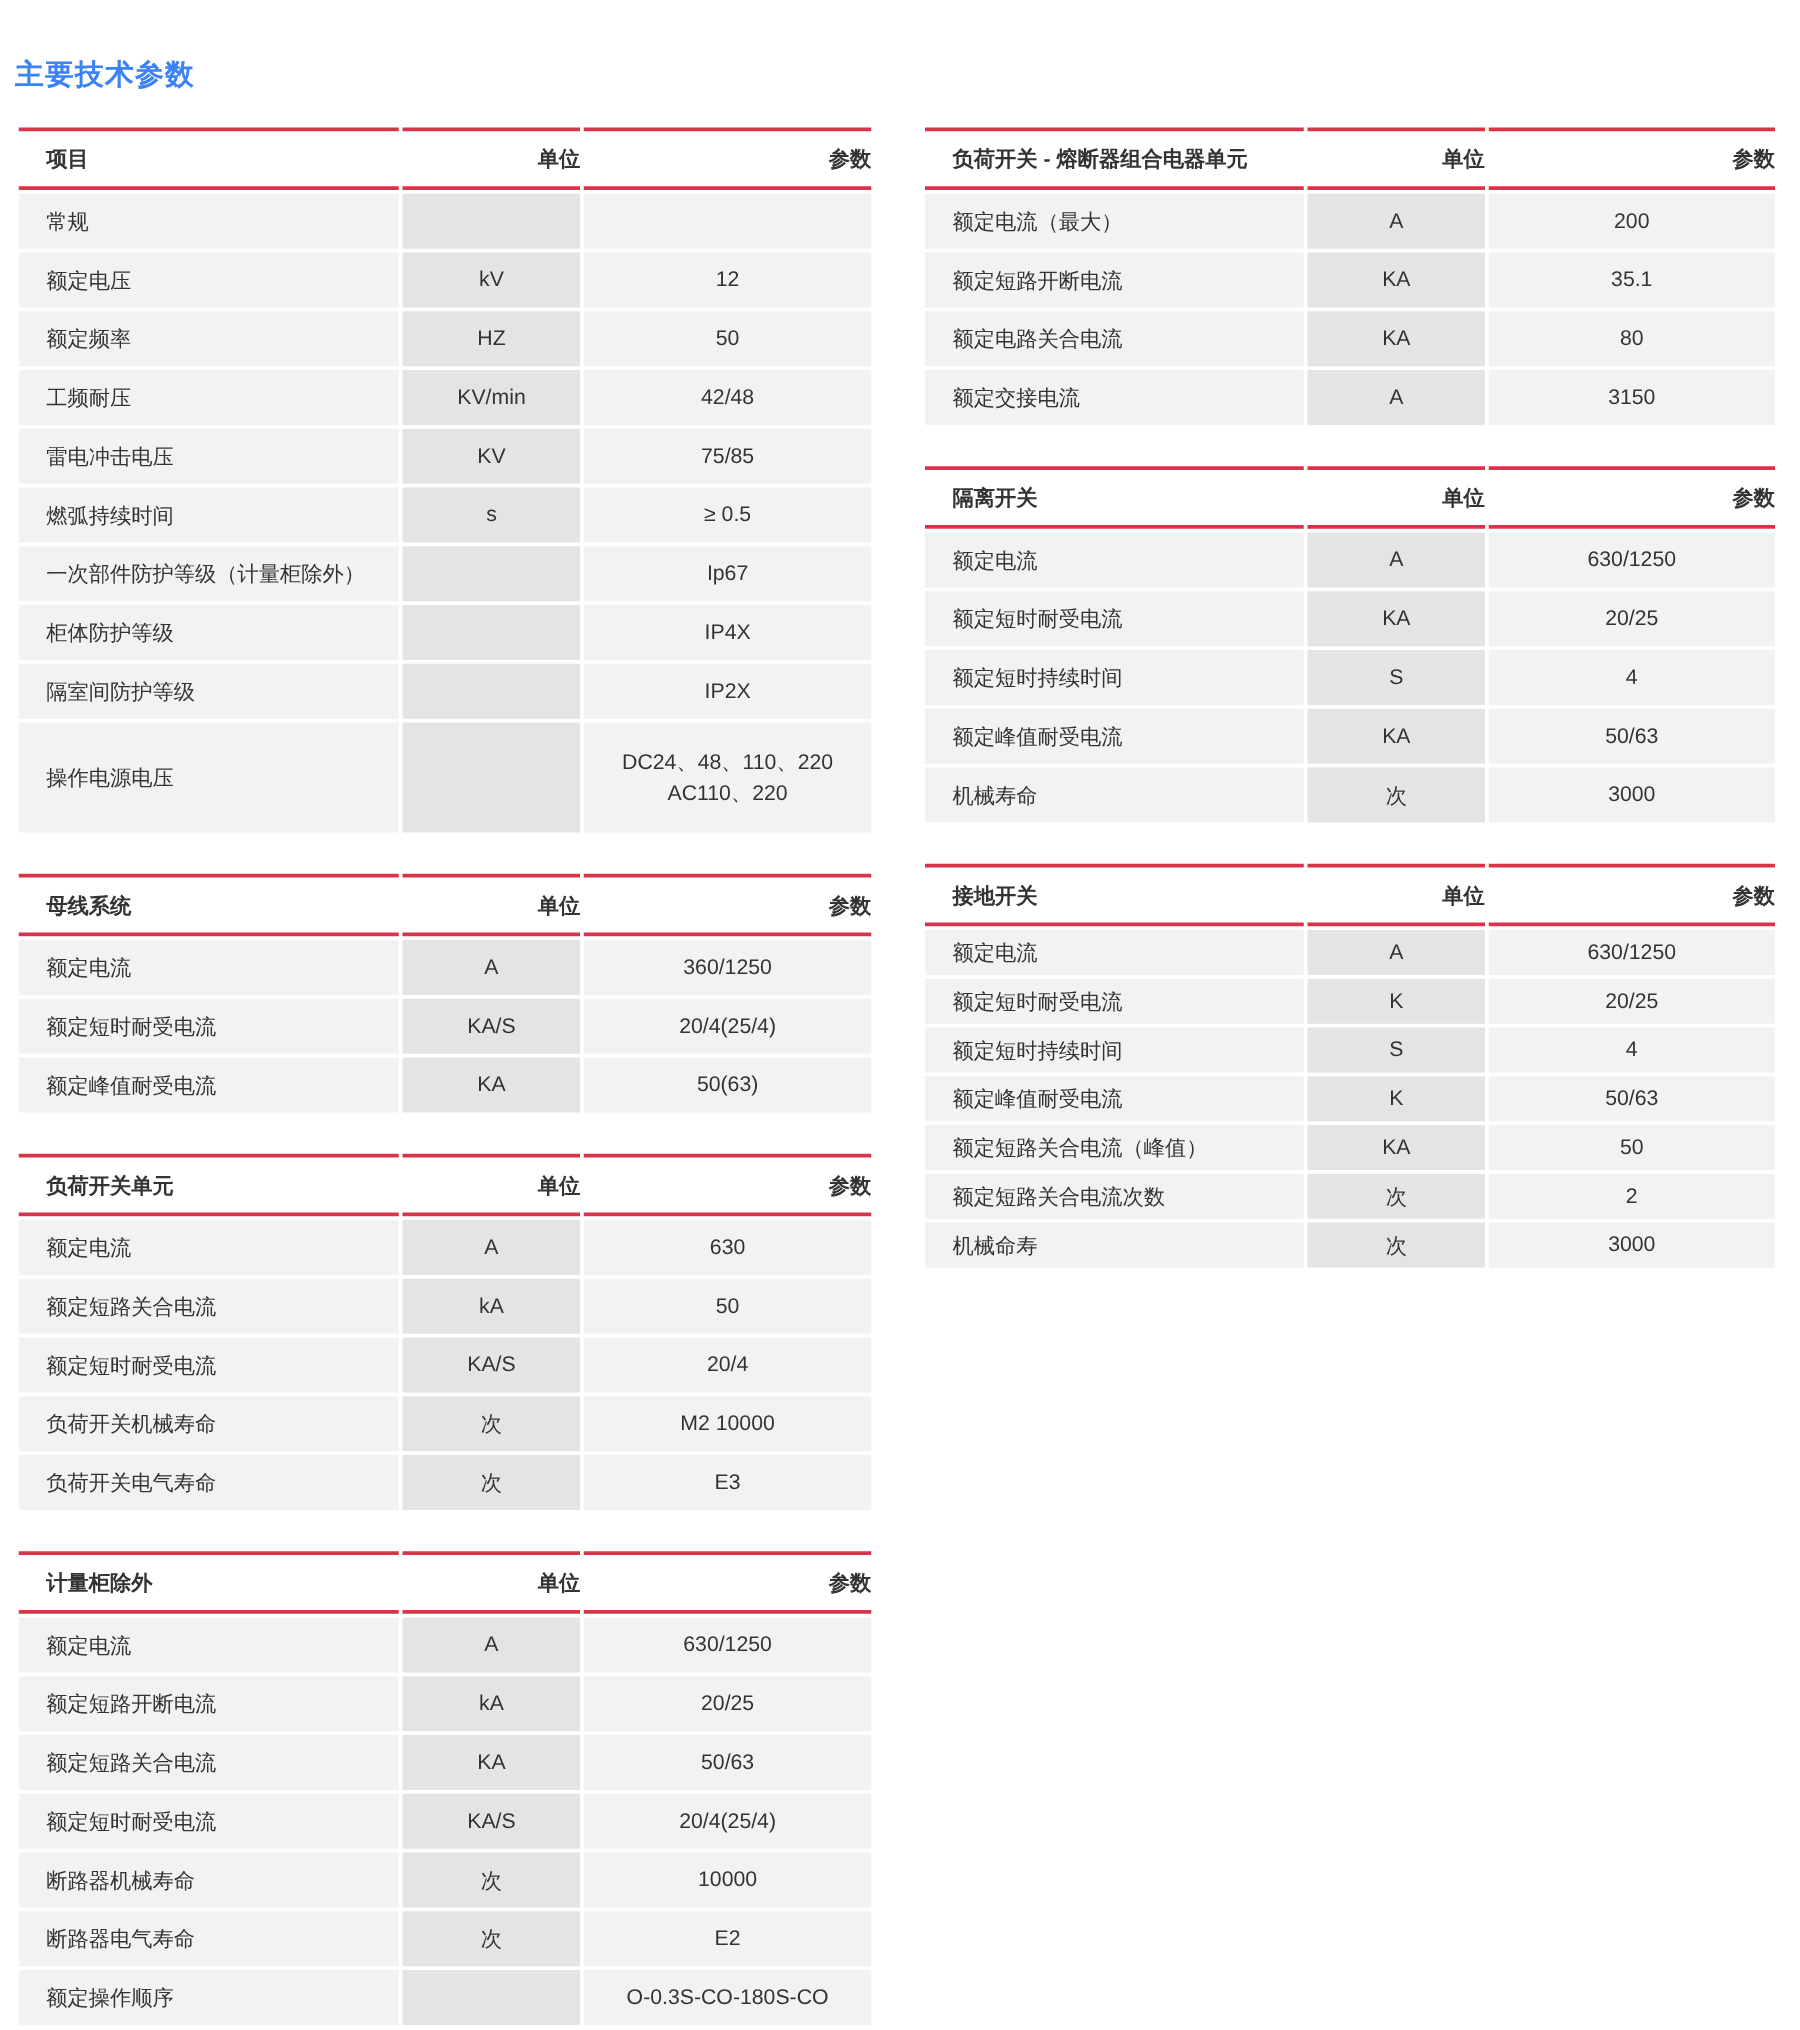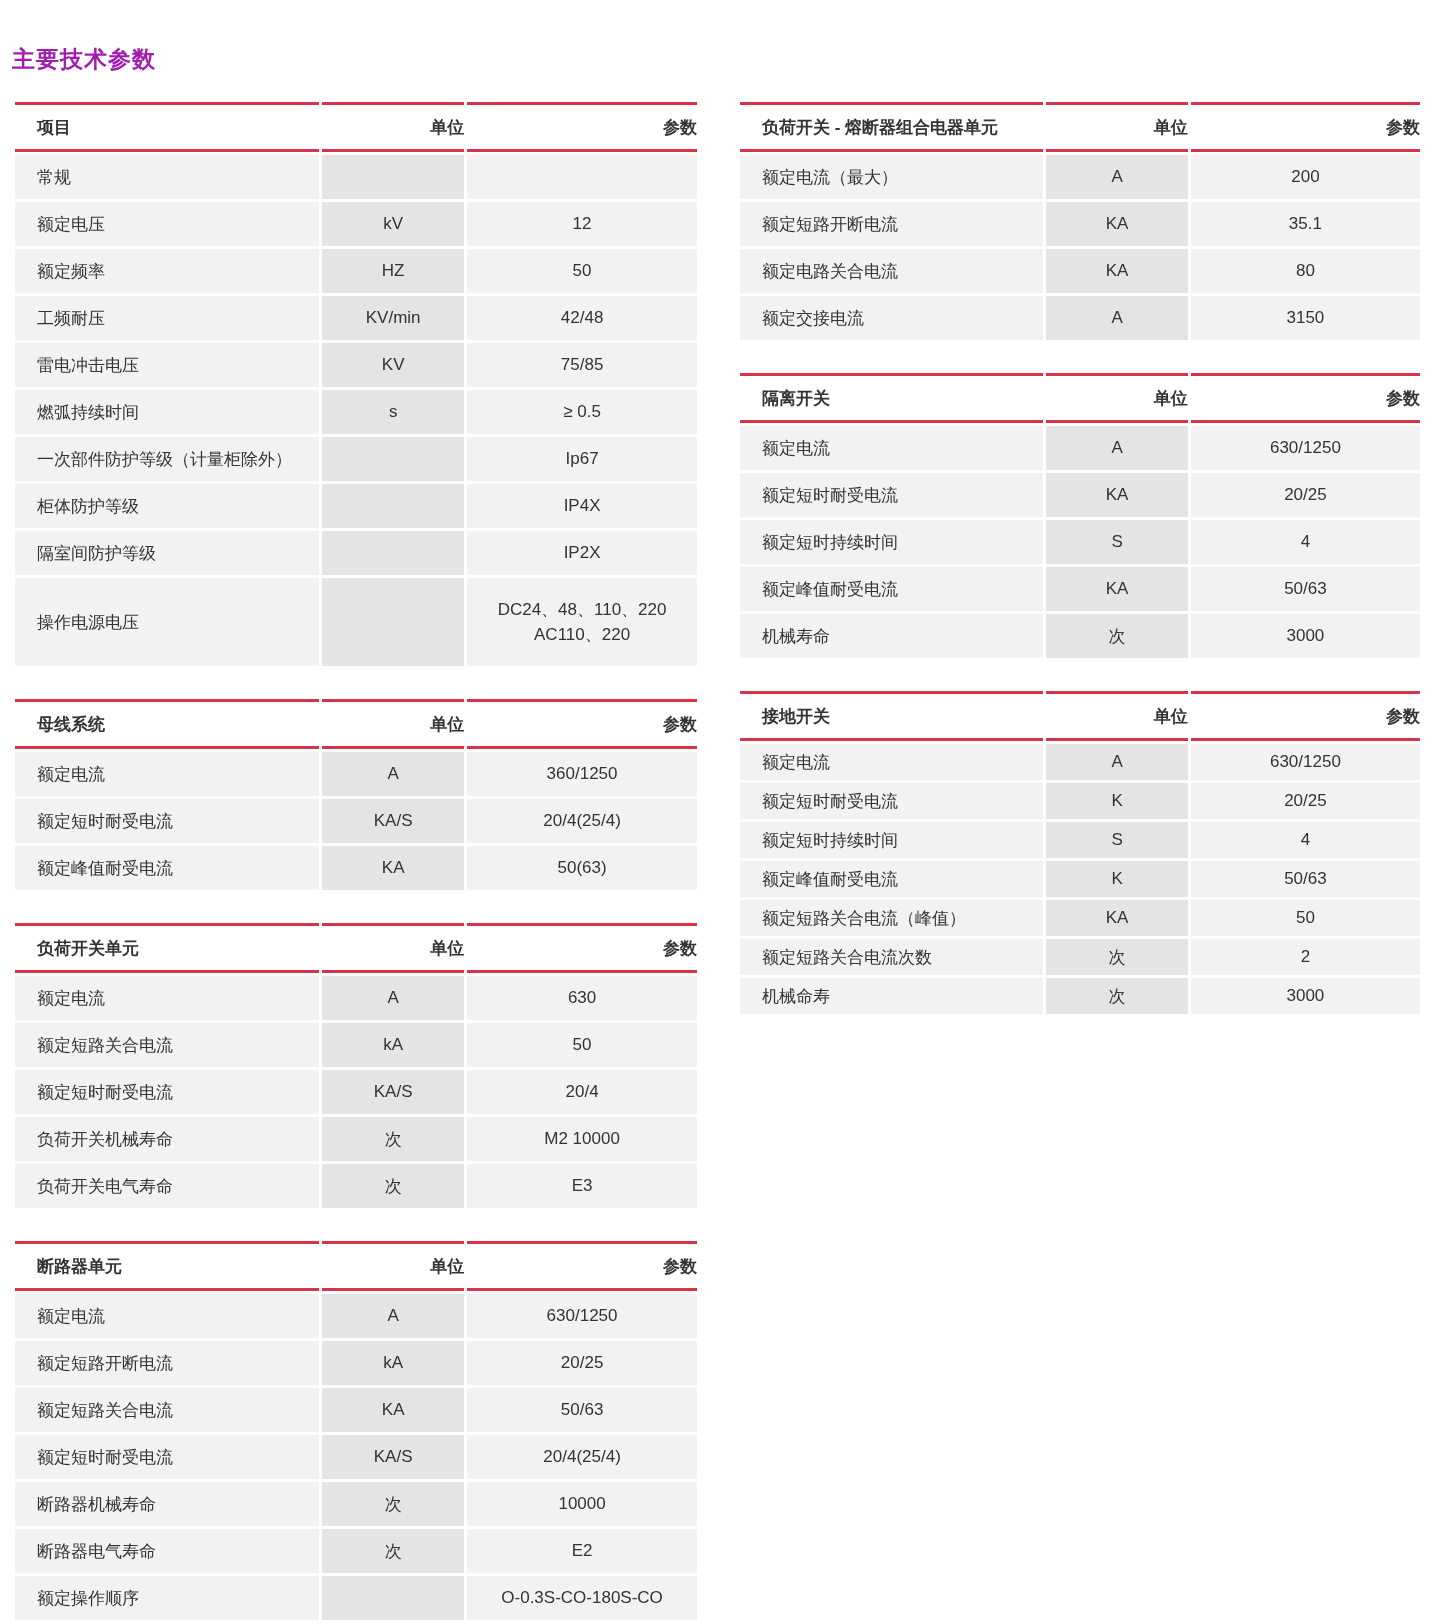--- a/index.html
+++ b/index.html
@@ -8,21 +8,21 @@
     width: 1440px;
     min-height: 1624px;
     font-family: "Liberation Sans", sans-serif;
     color: #333333;
   }
   .page {
     width: 1440px;
     padding: 44px 17px 20px 12px;
   }
   .page-title {
-    color: #a21caf;
+    color: #3b82f6;
     font-size: 23px;
     font-weight: bold;
     margin: 0 0 24px 0;
     letter-spacing: 1px;
   }
   .columns {
     display: flex;
     align-items: flex-start;
     gap: 37px;
   }
@@ -207,21 +207,21 @@
             <tr>
               <td>负荷开关电气寿命</td>
               <td>次</td>
               <td>E3</td>
             </tr>
           </tbody>
       </table>
       <table class="param-table">
         <thead>
             <tr>
-              <th>断路器单元</th>
+              <th>计量柜除外</th>
               <th>单位</th>
               <th>参数</th>
             </tr>
           </thead>
         <tbody>
             <tr>
               <td>额定电流</td>
               <td>A</td>
               <td>630/1250</td>
             </tr>

